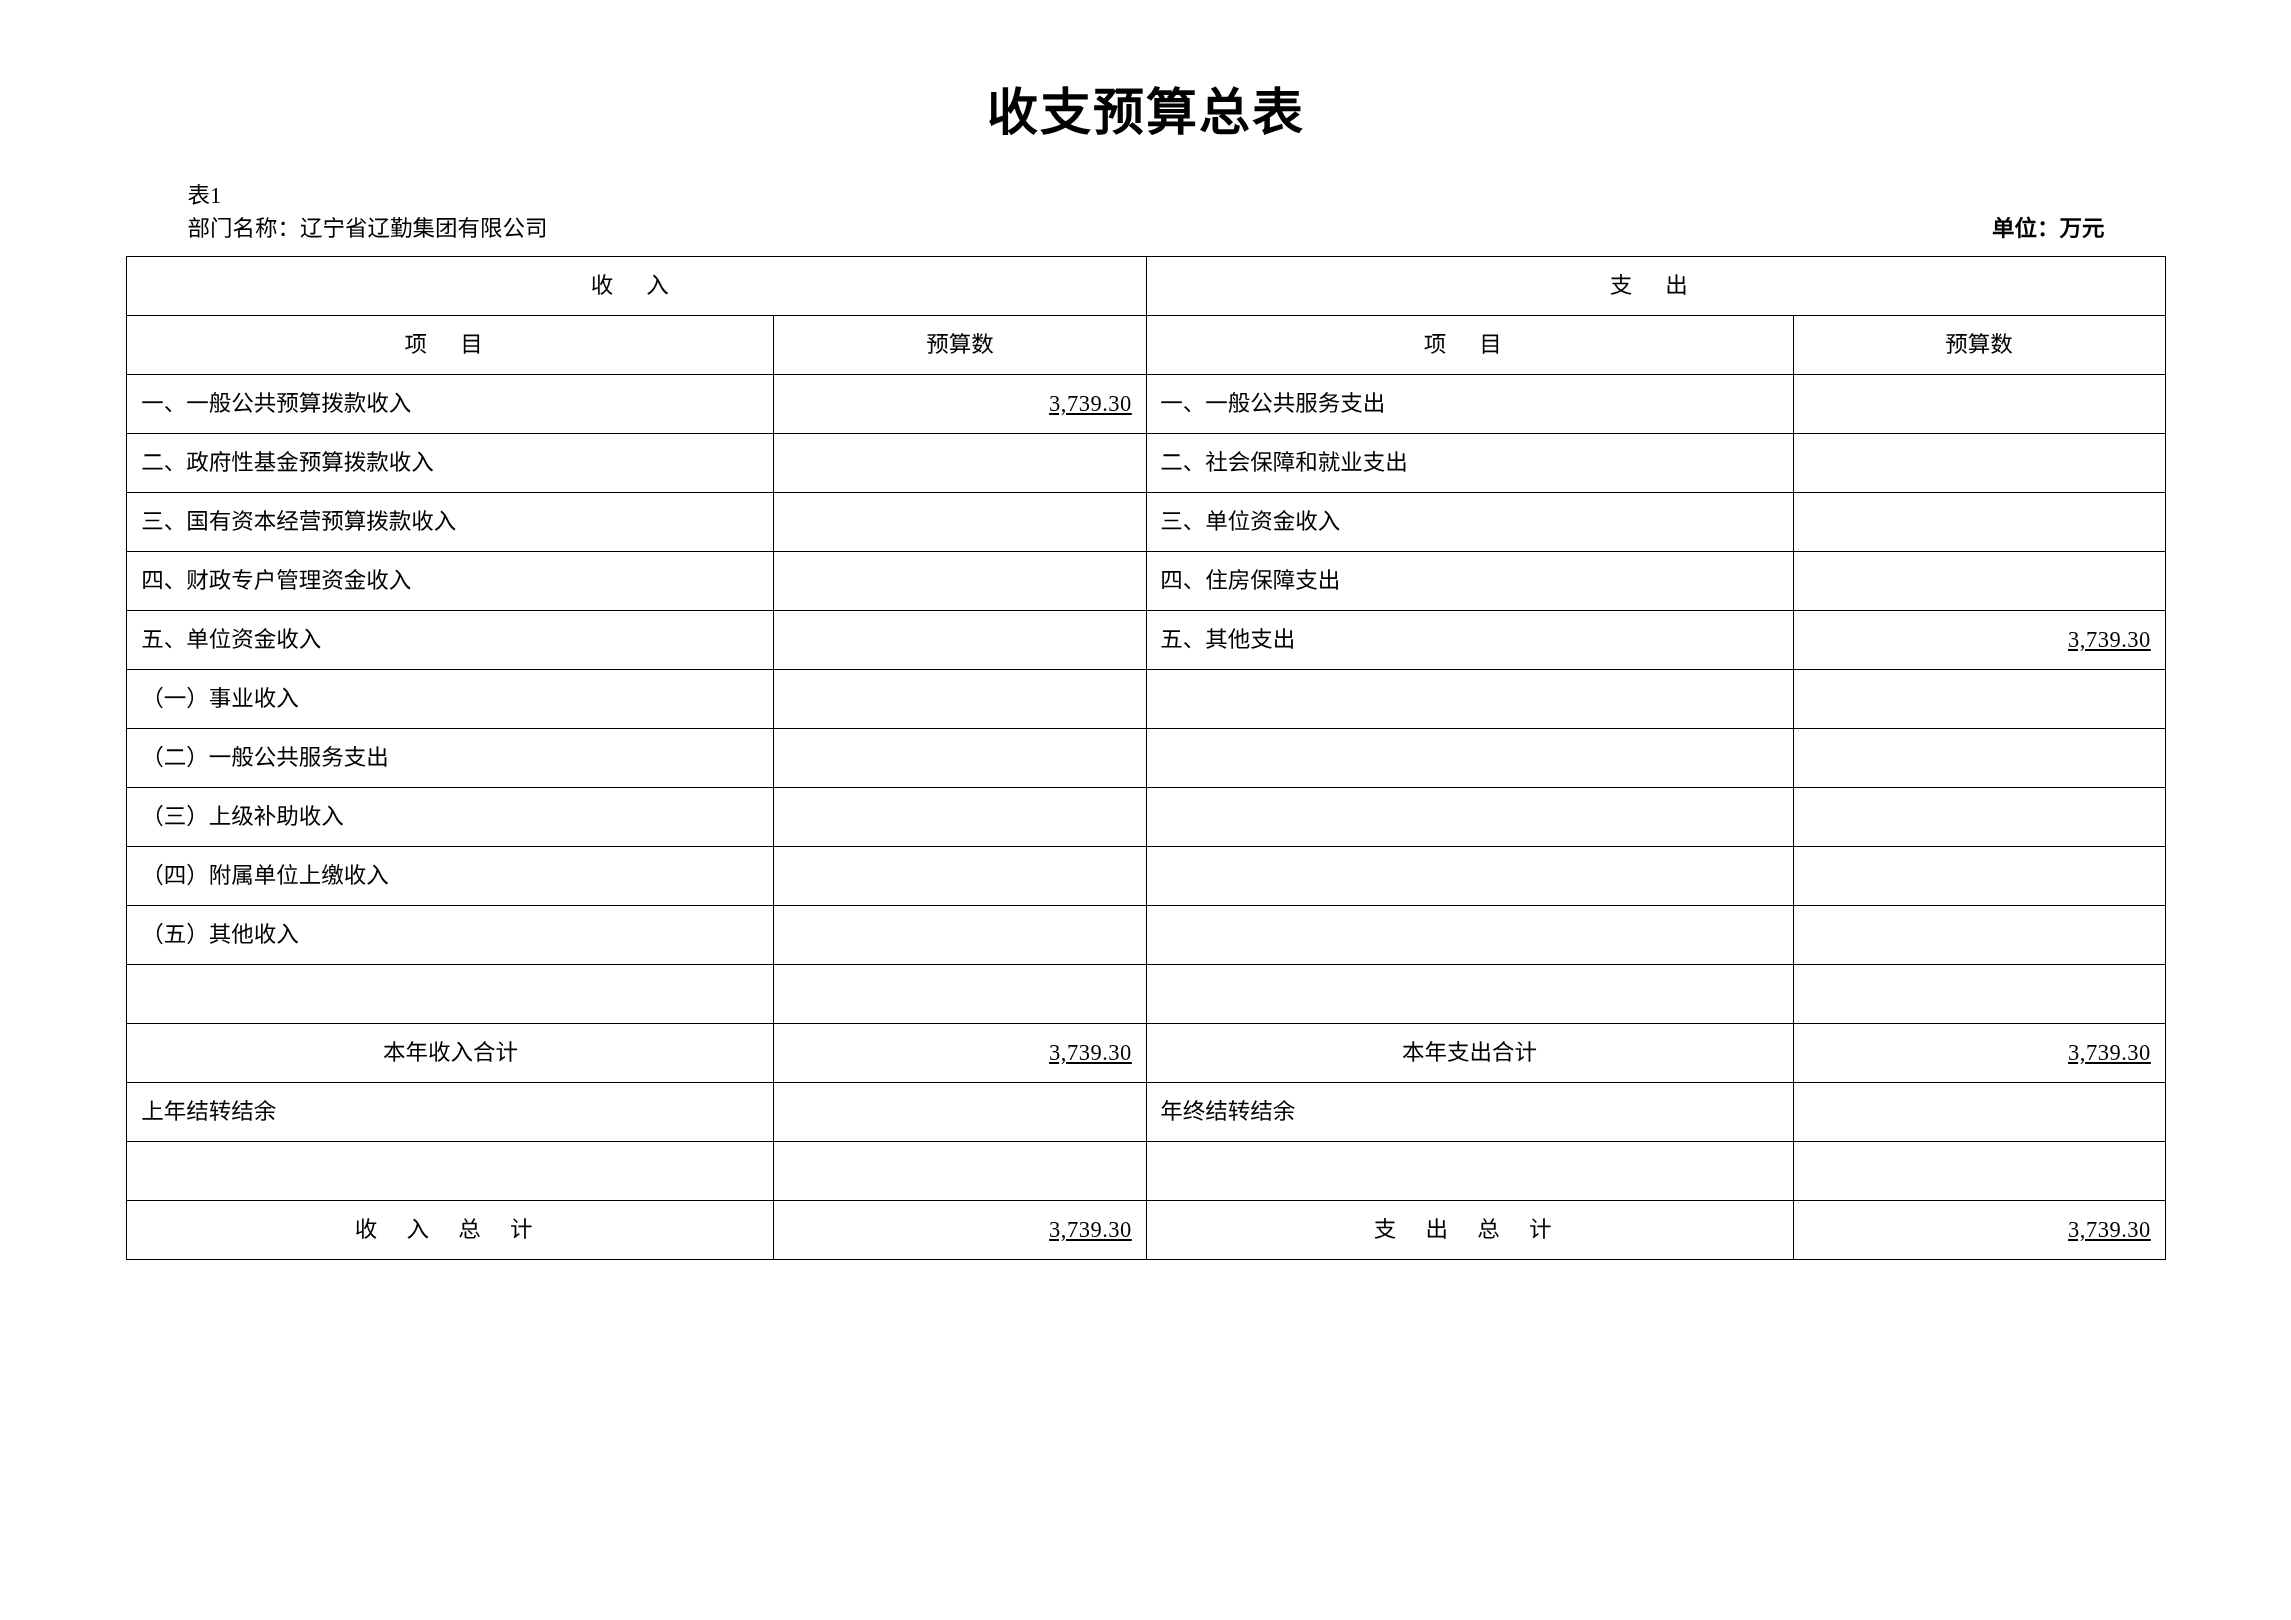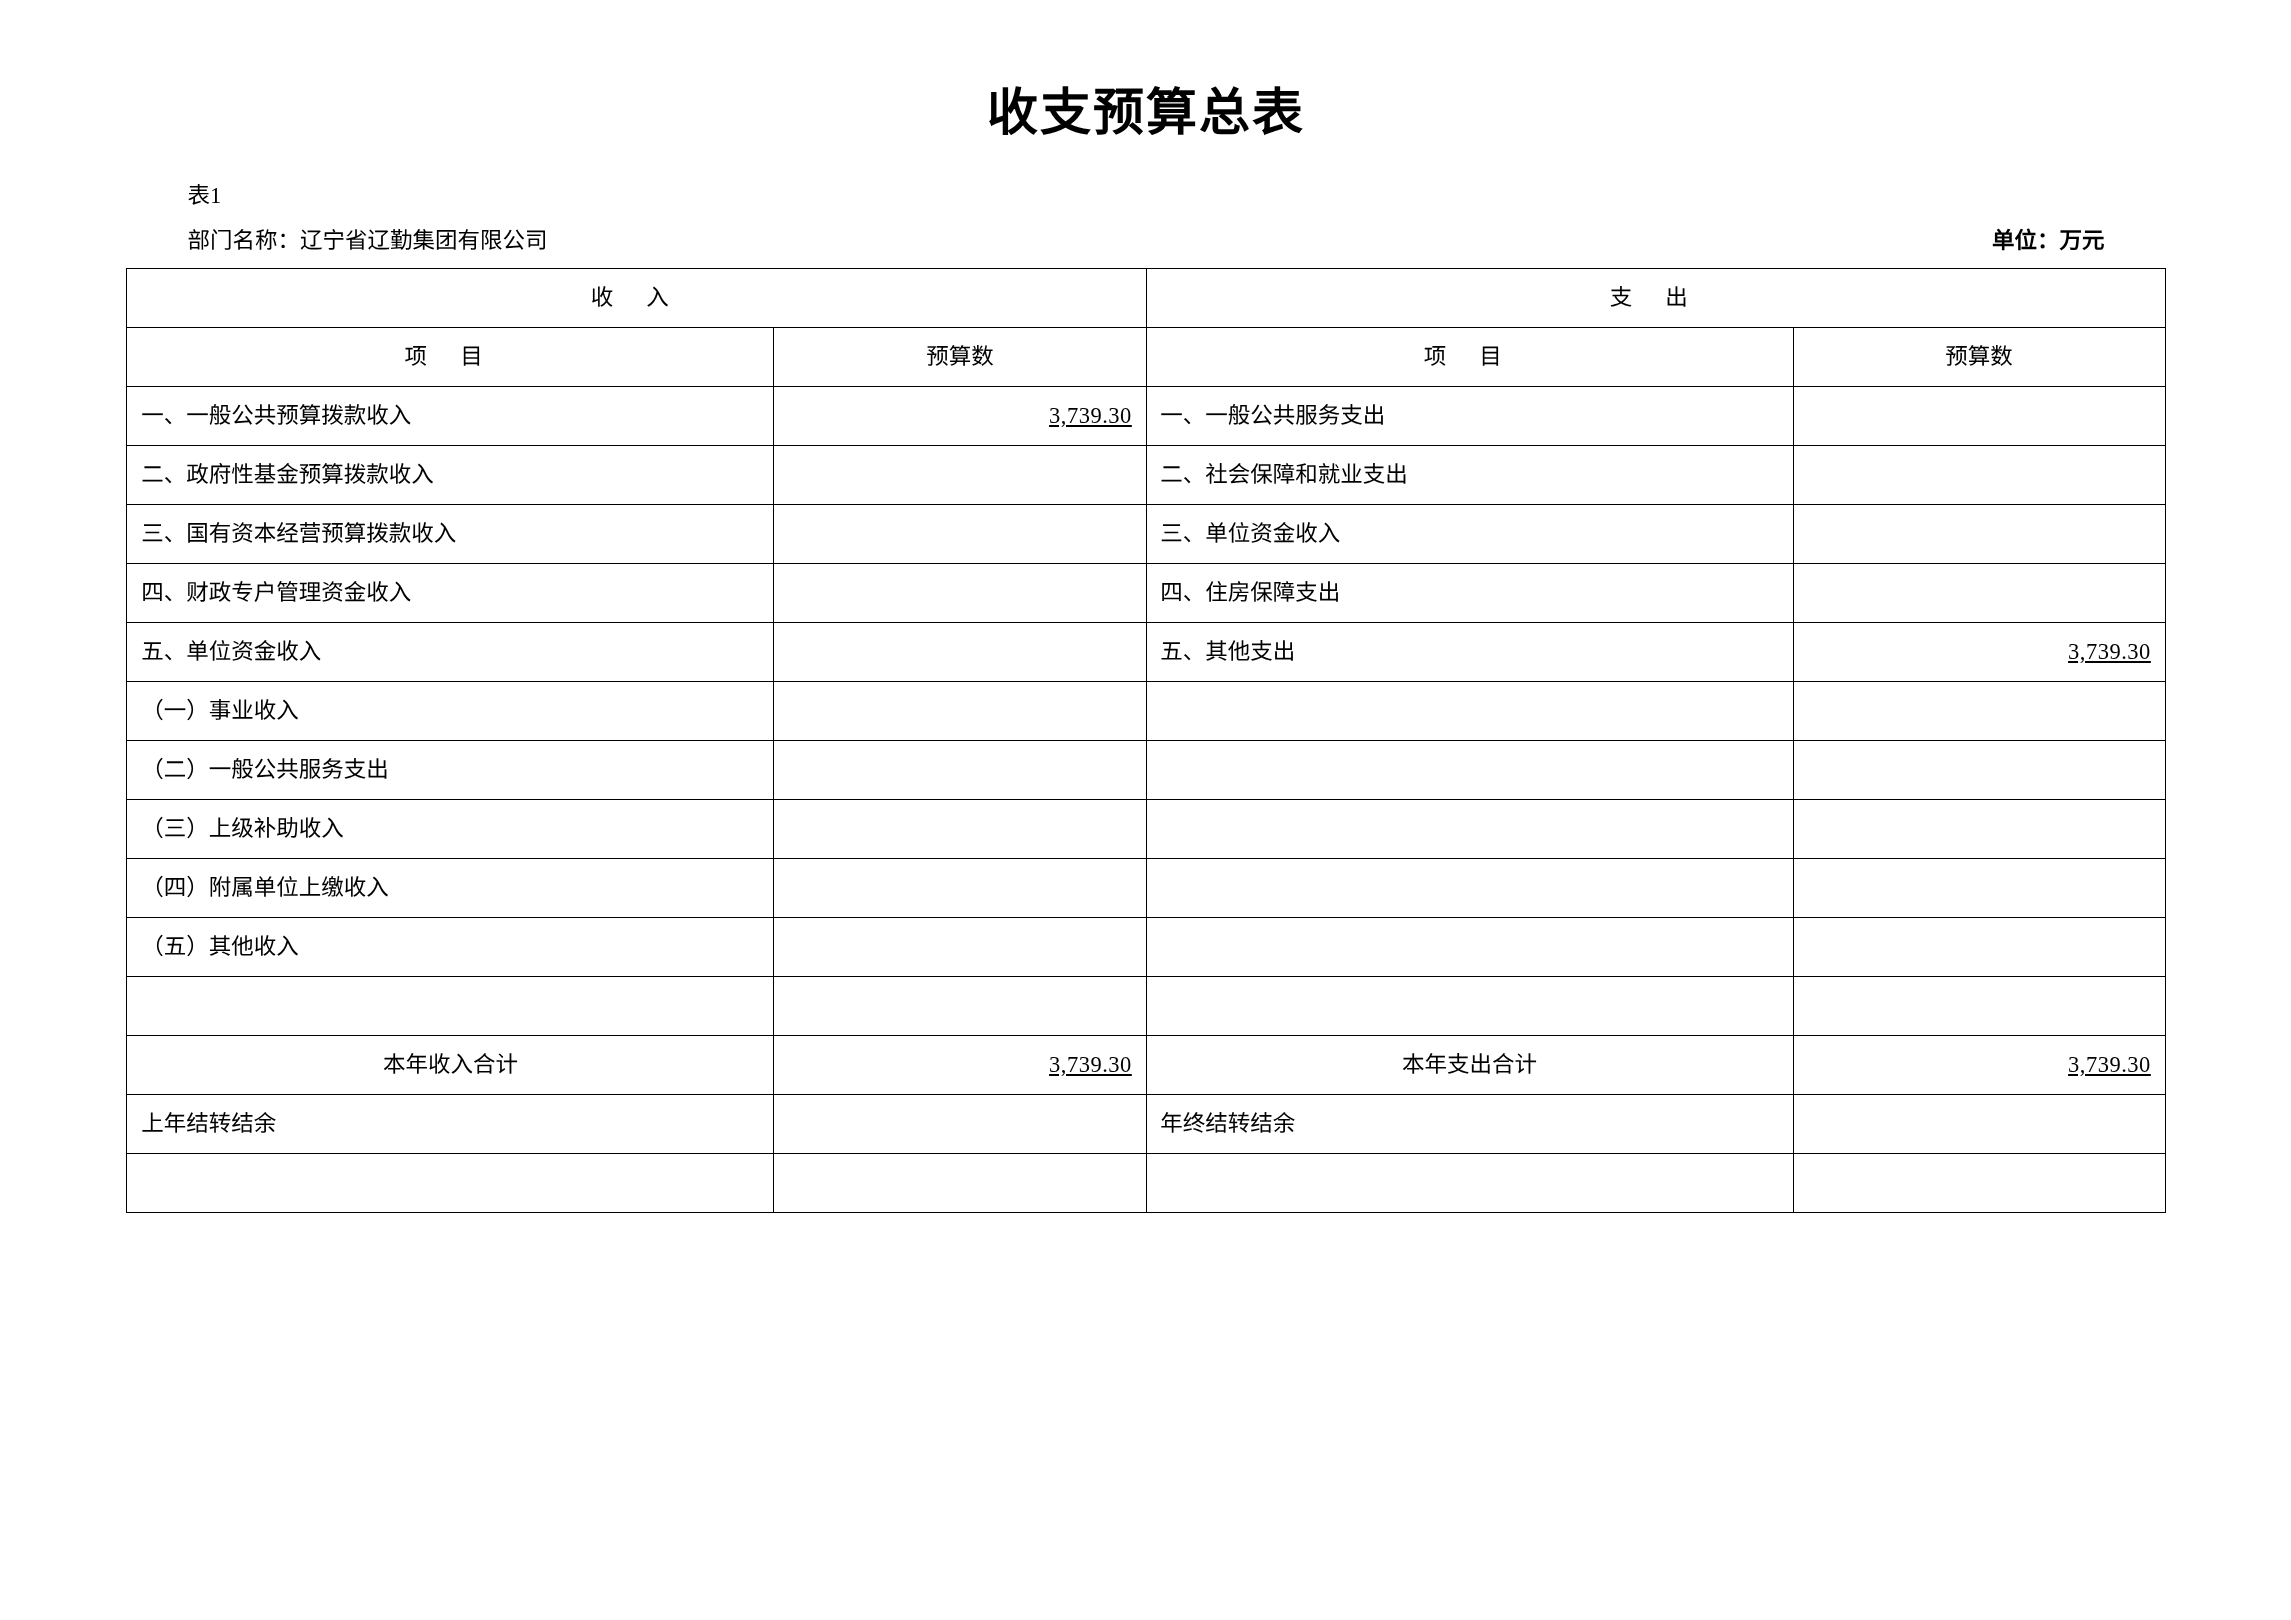--- a/index.html
+++ b/index.html
@@ -41,21 +41,21 @@
     font-size: 22.5px;
     margin-top: 36px;
     line-height: 29px;
   }
   .meta-line-2 {
     display: flex;
     justify-content: space-between;
     align-items: flex-end;
     font-size: 22.5px;
     line-height: 31px;
-    margin-top: 15px;
+    margin-top: 3px;
     padding-right: 61px;
   }
   .meta-dept {
     white-space: nowrap;
   }
   .meta-unit {
     white-space: nowrap;
     font-weight: bold;
   }
   table.budget {
@@ -223,17 +223,23 @@
         <td class="num"></td>
       </tr>
 
       <tr>
         <td class="empty"></td>
         <td class="num"></td>
         <td class="empty"></td>
         <td class="num"></td>
       </tr>
 
+      <tr class="grand-row">
+        <td class="lbl">收  入  总  计</td>
+        <td class="num">3,739.30</td>
+        <td class="lbl">支  出  总  计</td>
+        <td class="num">3,739.30</td>
+      </tr>
     </tbody>
   </table>
 
 </div>
 
 
 </body></html>

